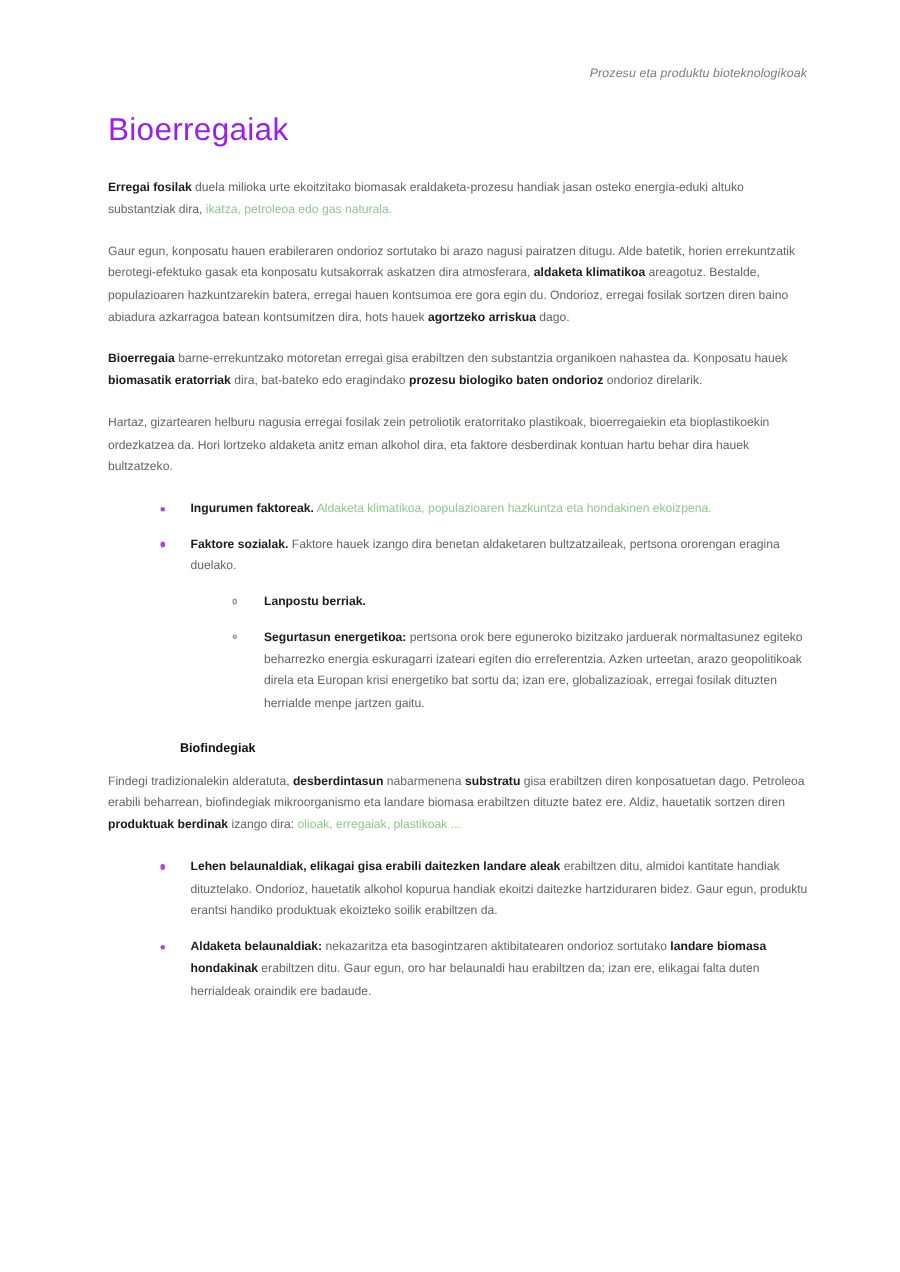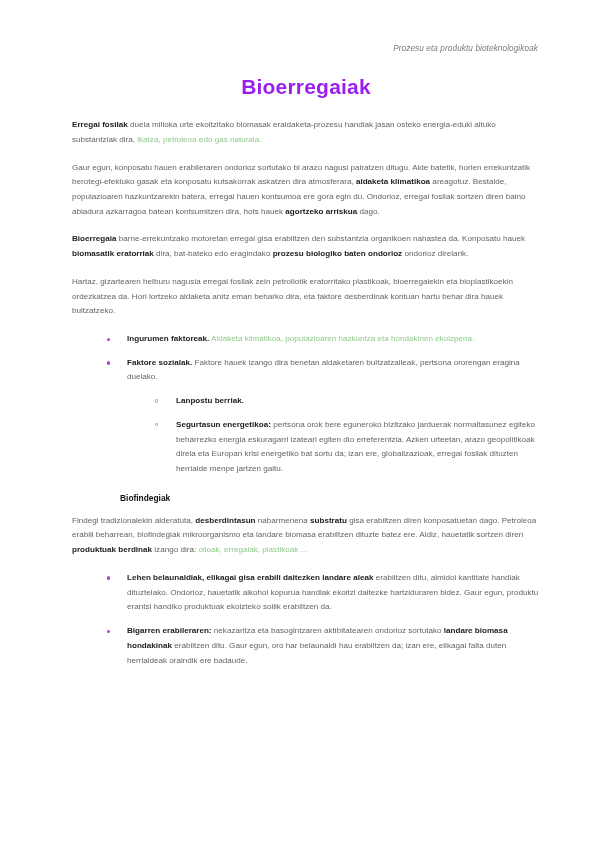--- a/index.html
+++ b/index.html
@@ -26,24 +26,24 @@
   .header-line {
     text-align: right;
     font-style: italic;
     font-size: 8.2px;
     color: #7a7a7a;
     letter-spacing: 0.1px;
     margin: 0 0 0 0;
     padding-right: 2px;
   }
   h1.doc-title {
-    text-align: center;
+    text-align: left;
     color: #9b1ef0;
     font-size: 21px;
-    font-weight: bold;
+    font-weight: normal;
     letter-spacing: 0.2px;
     margin: 22px 0 20px 0;
     line-height: 1.1;
   }
   p.para {
     font-size: 8.1px;
     line-height: 1.82;
     color: #646464;
     margin: 0 0 13px 0;
     text-align: left;
@@ -128,21 +128,21 @@
   </p>
 
   <p class="para">
     <span class="txt">Gaur egun, konposatu hauen erabileraren ondorioz sortutako bi arazo nagusi pairatzen ditugu. Alde batetik, horien errekuntzatik berotegi-efektuko gasak eta konposatu kutsakorrak askatzen dira atmosferara, </span><span class="b">aldaketa klimatikoa</span><span class="txt"> areagotuz. Bestalde, populazioaren hazkuntzarekin batera, erregai hauen kontsumoa ere gora egin du. Ondorioz, erregai fosilak sortzen diren baino abiadura azkarragoa batean kontsumitzen dira, hots hauek </span><span class="b">agortzeko arriskua</span><span class="txt"> dago.</span>
   </p>
 
   <p class="para">
     <span class="b">Bioerregaia</span><span class="txt"> barne-errekuntzako motoretan erregai gisa erabiltzen den substantzia organikoen nahastea da. Konposatu hauek </span><span class="b">biomasatik eratorriak</span><span class="txt"> dira, bat-bateko edo eragindako </span><span class="b">prozesu biologiko baten ondorioz</span><span class="txt"> ondorioz direlarik.</span>
   </p>
 
-  <p class="para">Hartaz, gizartearen helburu nagusia erregai fosilak zein petroliotik eratorritako plastikoak, bioerregaiekin eta bioplastikoekin ordezkatzea da. Hori lortzeko aldaketa anitz eman beharko dira, eta faktore desberdinak kontuan hartu behar dira hauek bultzatzeko.</p>
+  <p class="para">Hartaz, gizartearen helburu nagusia erregai fosilak zein petroliotik eratorritako plastikoak, bioerregaiekin eta bioplastikoekin ordezkatzea da. Hori lortzeko aldaketa anitz eman alkohol dira, eta faktore desberdinak kontuan hartu behar dira hauek bultzatzeko.</p>
 
   <ul class="lvl1">
     <li>
       <span class="dot"></span>
       <span class="b">Ingurumen faktoreak.</span><span class="green"> Aldaketa klimatikoa, populazioaren hazkuntza eta hondakinen ekoizpena.</span><span class="txt"></span>
     </li>
     <li>
       <span class="dot"></span>
       <span class="b">Faktore sozialak.</span><span class="green"></span><span class="txt"> Faktore hauek izango dira benetan aldaketaren bultzatzaileak, pertsona ororengan eragina duelako.</span>
 
@@ -166,17 +166,17 @@
   </p>
 
 
   <ul class="lvl1">
     <li>
       <span class="dot"></span>
       <span class="b">Lehen belaunaldiak, elikagai gisa erabili daitezken landare aleak</span><span class="txt"> erabiltzen ditu, almidoi kantitate handiak dituztelako. Ondorioz, hauetatik alkohol kopurua handiak ekoitzi daitezke hartziduraren bidez. Gaur egun, produktu erantsi handiko produktuak ekoizteko soilik erabiltzen da.</span><span class="b"></span><span class="txt"></span>
     </li>
     <li>
       <span class="dot"></span>
-      <span class="b">Bigarren erabileraren:</span><span class="txt"> nekazaritza eta basogintzaren aktibitatearen ondorioz sortutako </span><span class="b">landare biomasa hondakinak</span><span class="txt"> erabiltzen ditu. Gaur egun, oro har belaunaldi hau erabiltzen da; izan ere, elikagai falta duten herrialdeak oraindik ere badaude.</span>
+      <span class="b">Aldaketa belaunaldiak:</span><span class="txt"> nekazaritza eta basogintzaren aktibitatearen ondorioz sortutako </span><span class="b">landare biomasa hondakinak</span><span class="txt"> erabiltzen ditu. Gaur egun, oro har belaunaldi hau erabiltzen da; izan ere, elikagai falta duten herrialdeak oraindik ere badaude.</span>
     </li>
   </ul>
 
 </div>
 
 </body></html>

